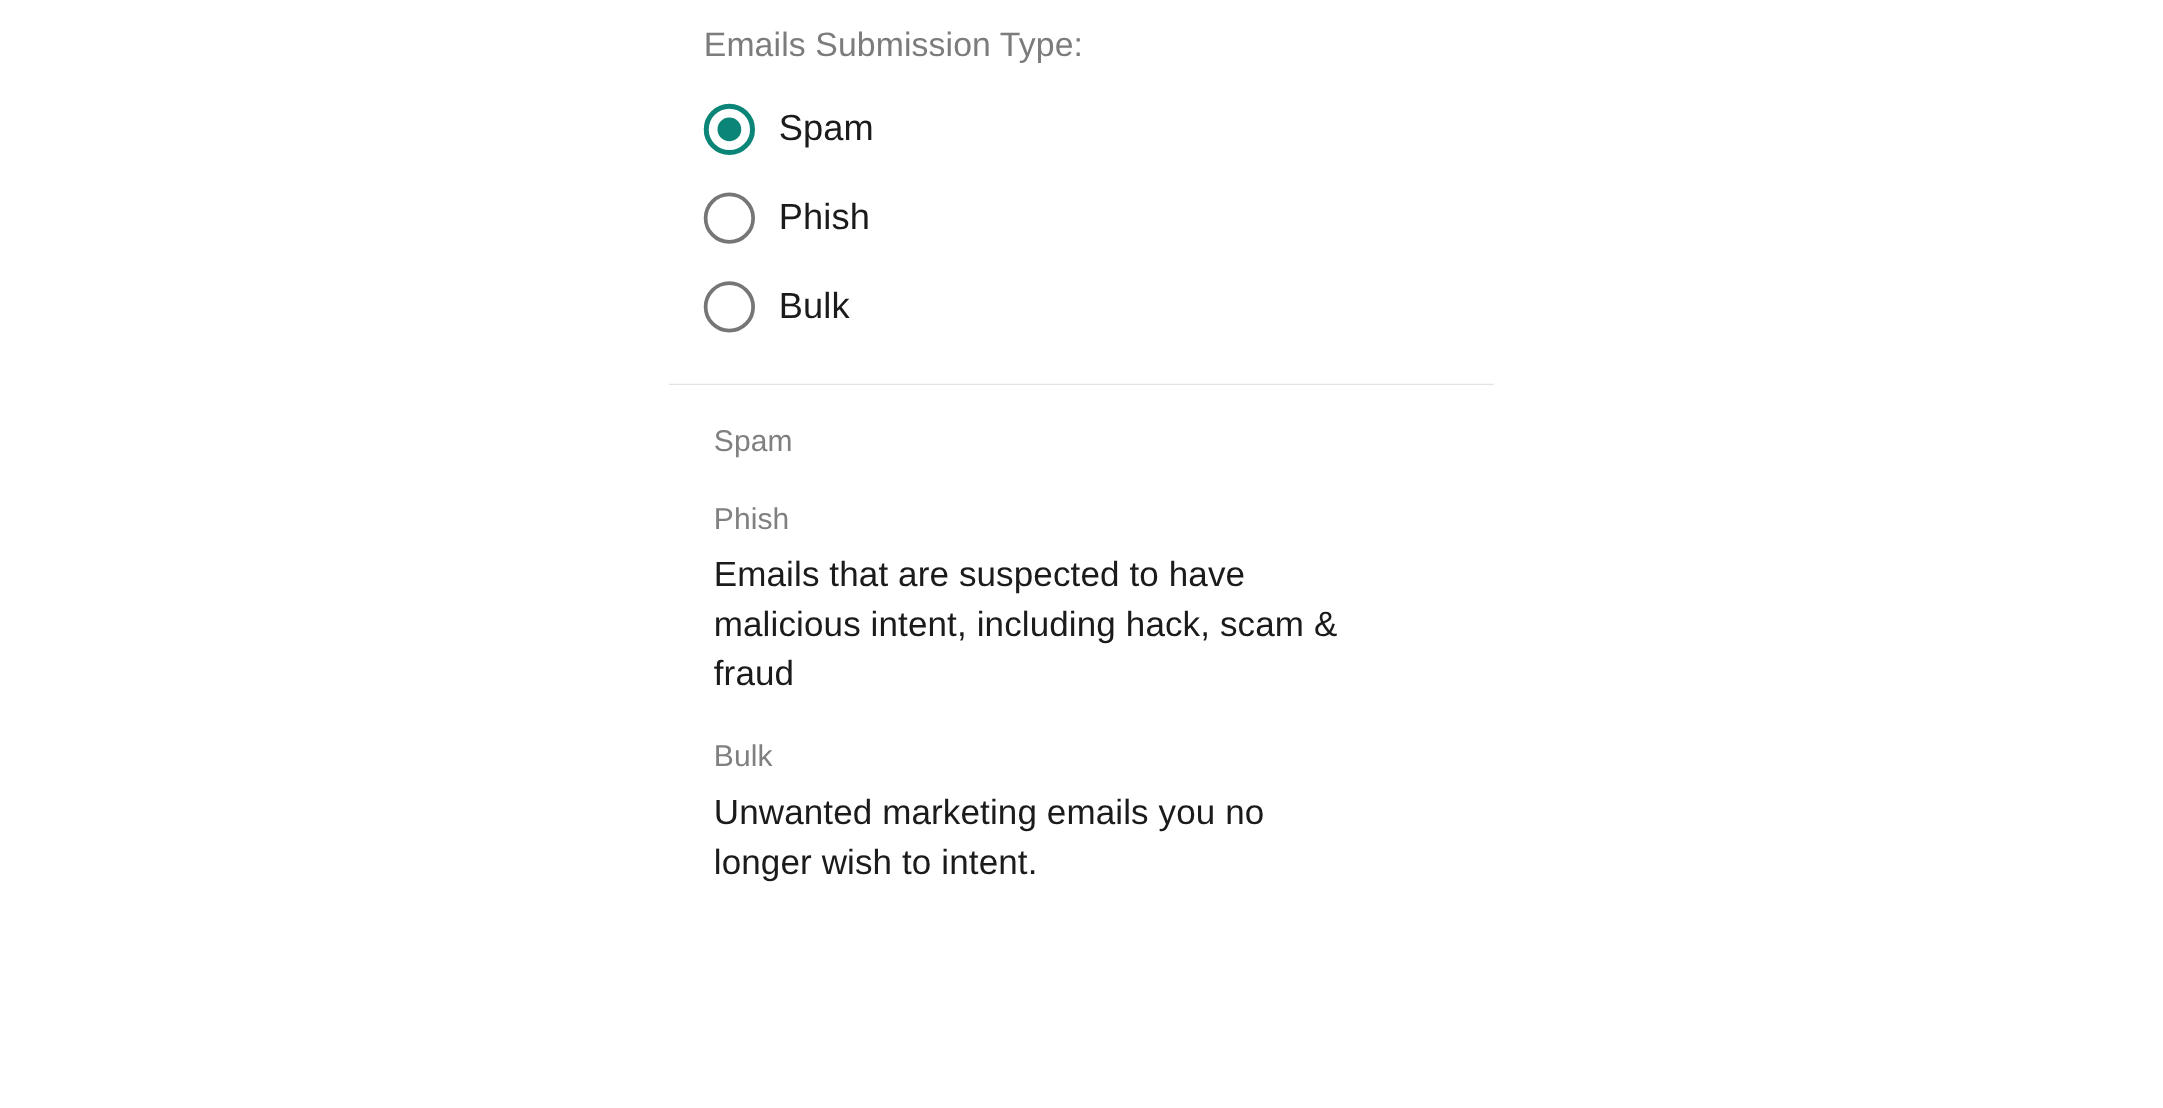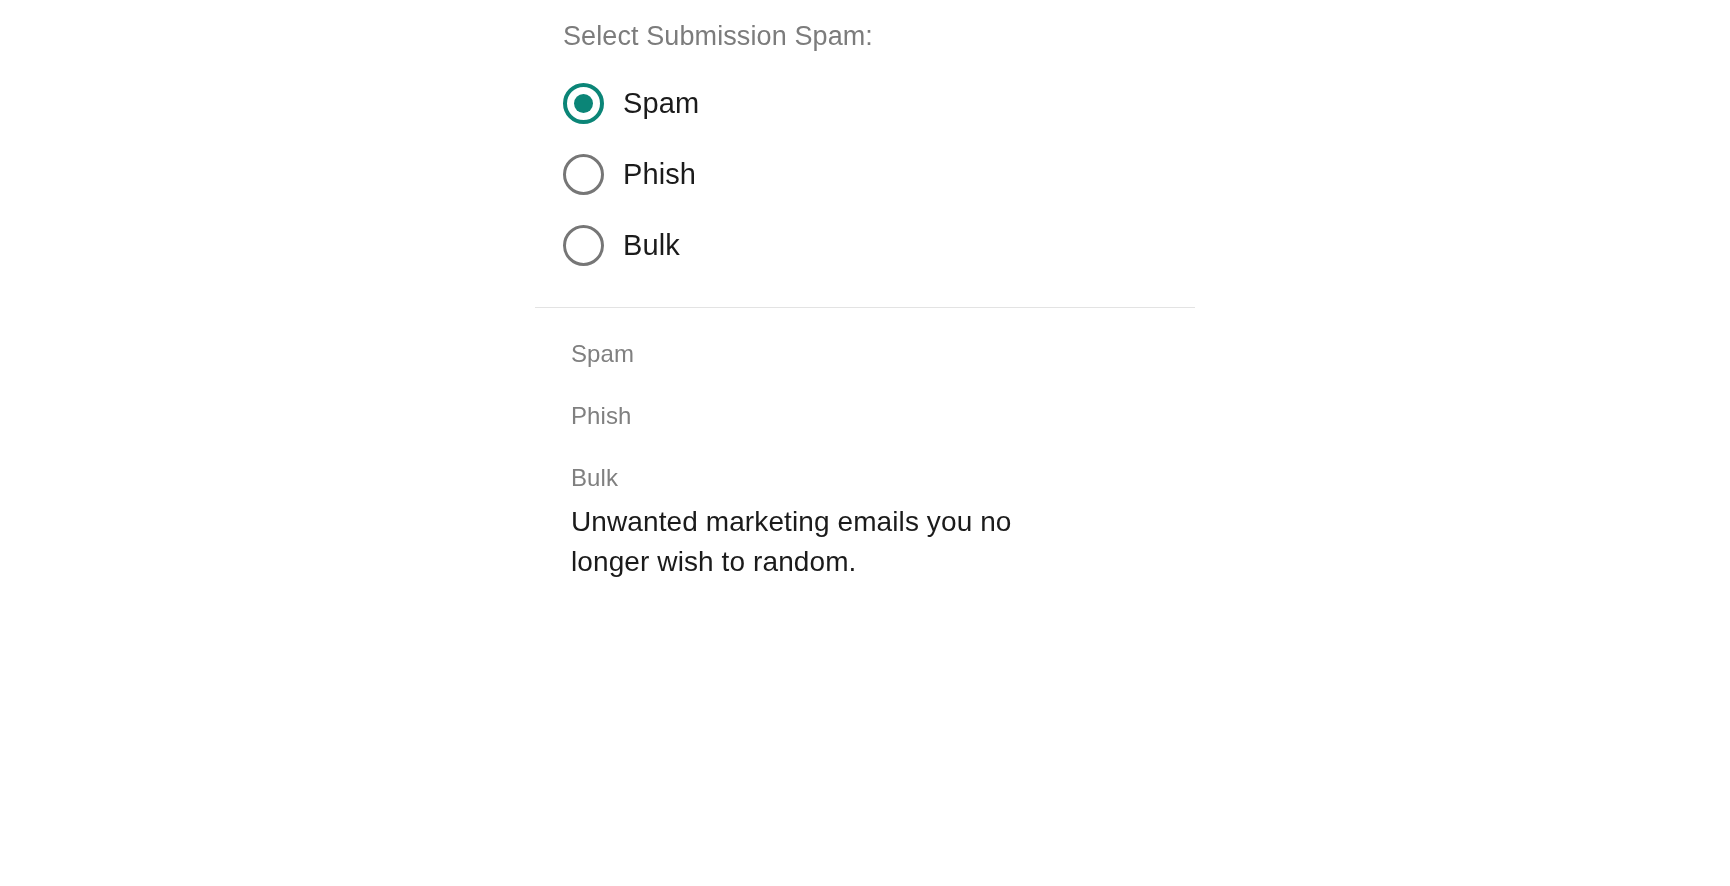--- a/index.html
+++ b/index.html
@@ -117,21 +117,21 @@
     max-width: 520px;
     letter-spacing: 0.1px;
   }
 </style>
 </head>
 <body>
 
 <div class="page">
   <div class="panel">
 
-    <div class="form-label">Select Submission Spam:</div>
+    <div class="form-label">Emails Submission Type:</div>
 
     <div class="radio-list">
 
       <div class="radio-row selected">
         <span class="radio-outer">
           <span class="radio-inner"></span>
         </span>
         <span class="radio-label">Spam</span>
       </div>
 
@@ -153,22 +153,23 @@
     </div>
 
     <div class="descriptions">
 
       <div class="desc-block">
         <div class="desc-term">Spam</div>
       </div>
 
       <div class="desc-block">
         <div class="desc-term">Phish</div>
+        <div class="desc-text">Emails that are suspected to have malicious intent, including hack, scam &amp; fraud</div>
       </div>
 
       <div class="desc-block">
         <div class="desc-term">Bulk</div>
-        <div class="desc-text">Unwanted marketing emails you no longer wish to random.</div>
+        <div class="desc-text">Unwanted marketing emails you no longer wish to intent.</div>
       </div>
 
     </div>
   </div>
 </div>
 
 </body></html>

